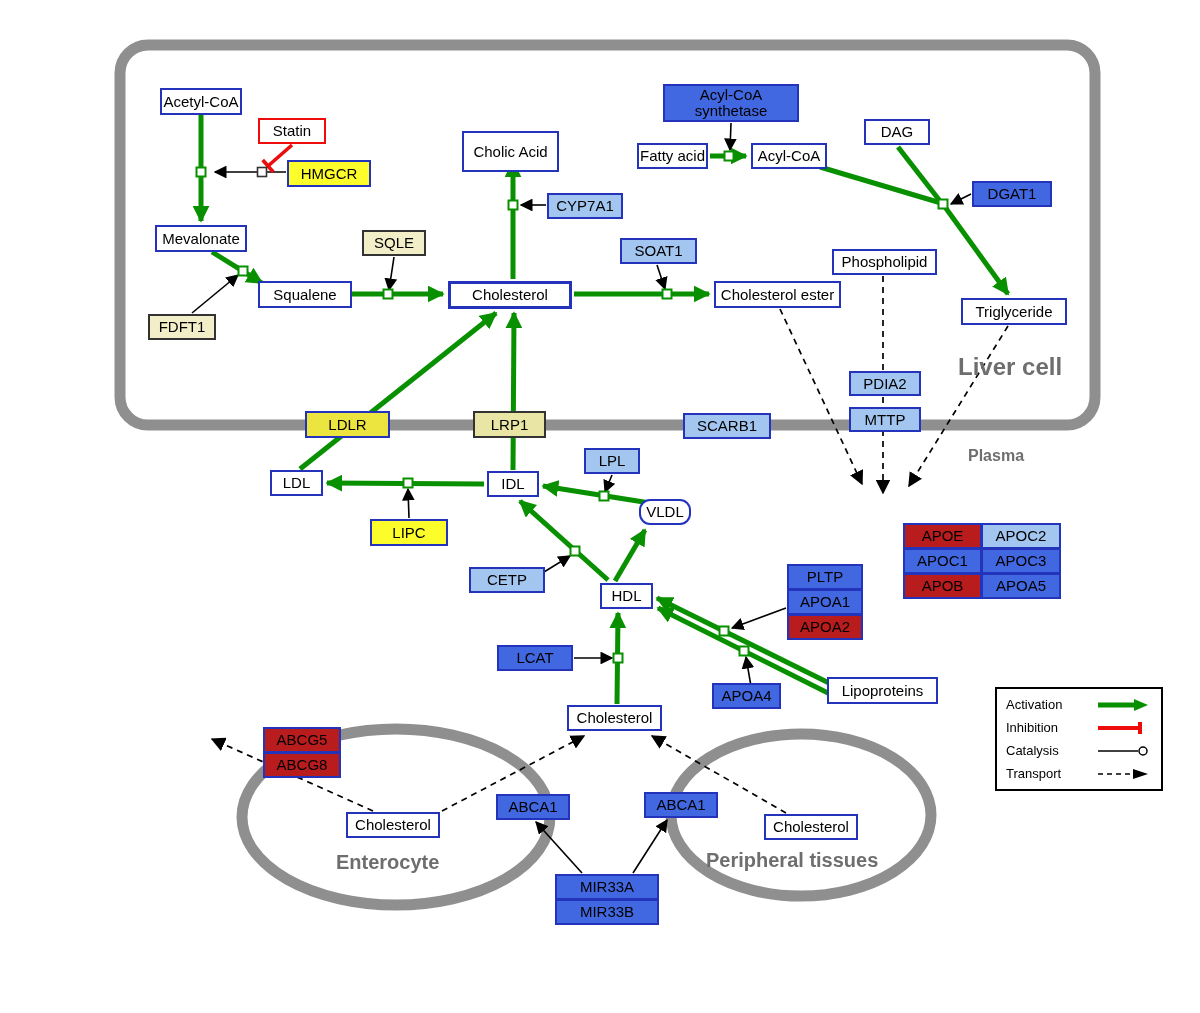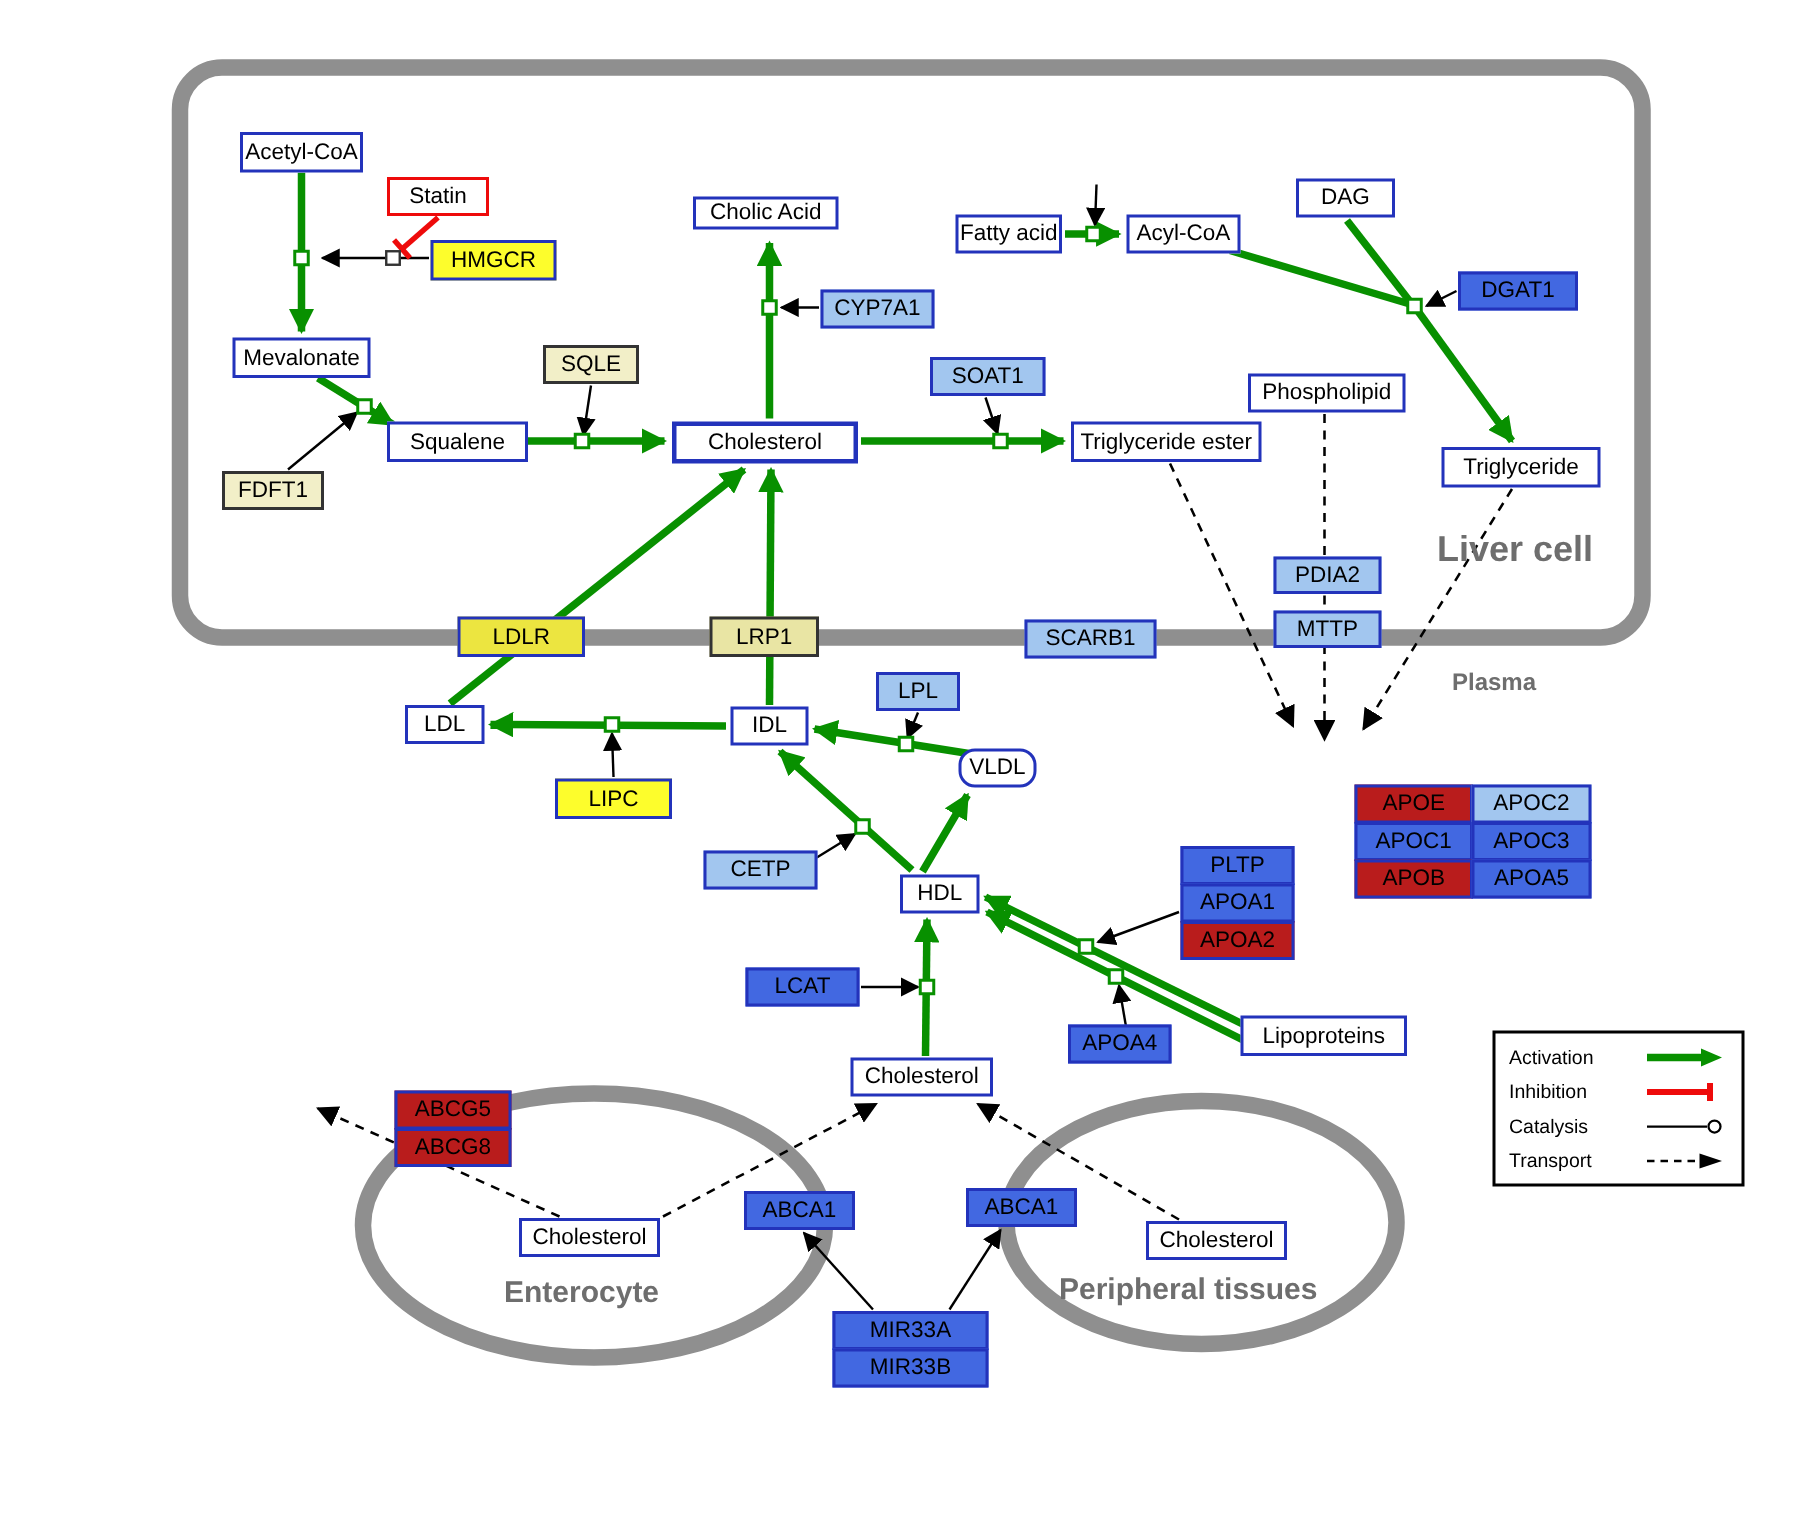--- a/index.html
+++ b/index.html
@@ -125,24 +125,25 @@
   </svg>
 
   <div class="n" style="left:160px;top:88px;width:82px;height:27px;">Acetyl-CoA</div>
   <div class="n redb" style="left:258px;top:118px;width:68px;height:26px;">Statin</div>
   <div class="n yellow" style="left:287px;top:160px;width:84px;height:27px;">HMGCR</div>
   <div class="n" style="left:155px;top:225px;width:92px;height:27px;">Mevalonate</div>
   <div class="n pale" style="left:362px;top:230px;width:64px;height:26px;">SQLE</div>
   <div class="n pale" style="left:148px;top:314px;width:68px;height:26px;">FDFT1</div>
   <div class="n" style="left:258px;top:281px;width:94px;height:27px;">Squalene</div>
   <div class="n thick" style="left:448px;top:281px;width:124px;height:28px;">Cholesterol</div>
-  <div class="n" style="left:462px;top:131px;width:97px;height:22px;">Cholic Acid</div>
+  <div class="n" style="left:462px;top:131px;width:97px;height:41px;">Cholic Acid</div>
   <div class="n lblue" style="left:547px;top:193px;width:76px;height:26px;">CYP7A1</div>
   <div class="n lblue" style="left:620px;top:238px;width:77px;height:26px;">SOAT1</div>
-  <div class="n" style="left:714px;top:281px;width:127px;height:27px;">Triglyceride ester</div>
+  <div class="n" style="left:714px;top:281px;width:127px;height:27px;">Cholesterol ester</div>
+  <div class="n mblue" style="left:663px;top:84px;width:136px;height:38px;">Acyl-CoA synthetase</div>
   <div class="n" style="left:637px;top:143px;width:71px;height:26px;">Fatty acid</div>
   <div class="n" style="left:751px;top:143px;width:76px;height:26px;">Acyl-CoA</div>
   <div class="n" style="left:864px;top:119px;width:66px;height:26px;">DAG</div>
   <div class="n mblue" style="left:972px;top:181px;width:80px;height:26px;">DGAT1</div>
   <div class="n" style="left:832px;top:249px;width:105px;height:26px;">Phospholipid</div>
   <div class="n" style="left:961px;top:298px;width:106px;height:27px;">Triglyceride</div>
   <div class="n lblue" style="left:849px;top:371px;width:72px;height:25px;">PDIA2</div>
   <div class="n lblue" style="left:849px;top:407px;width:72px;height:25px;">MTTP</div>
 
   <div class="n dyellow" style="left:305px;top:411px;width:85px;height:27px;">LDLR</div>

